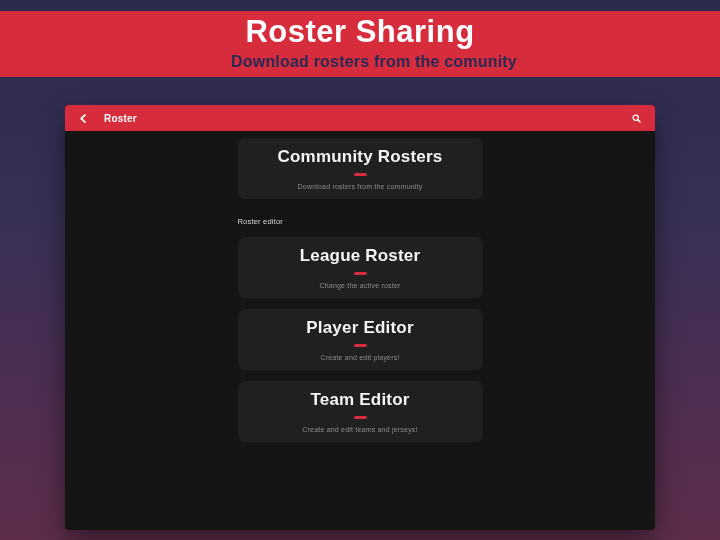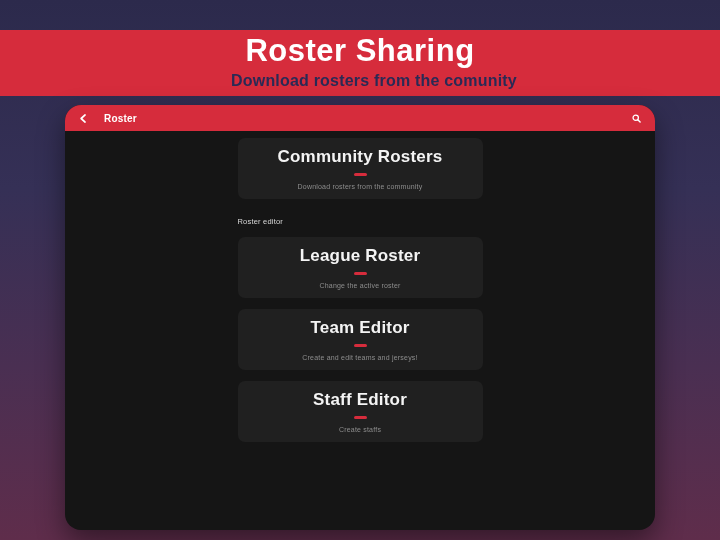--- a/index.html
+++ b/index.html
@@ -8,35 +8,35 @@
     font-family:"Liberation Sans", sans-serif;
     background:#2d2b4e;
   }
   .stage{
     position:relative;width:720px;height:540px;
     background:linear-gradient(180deg,#2c2a4c 0%,#332e51 30%,#4630533 30%,#432e52 55%,#5e2c4b 100%);
     background:linear-gradient(180deg,#2c2a4c 0%,#353056 35%,#4a2f52 68%,#5f2d4b 100%);
   }
   
   .banner{
-    position:absolute;left:0;top:30px;width:720px;height:66px;
+    position:absolute;left:0;top:11px;width:720px;height:66px;
     background:#d62c3c;
     display:flex;flex-direction:column;align-items:center;justify-content:center;
   }
   .banner-title{
     color:#ffffff;font-size:31px;font-weight:bold;letter-spacing:.5px;line-height:1;
     margin-top:-2px;
   }
   .banner-sub{
     color:#2a2a55;font-size:16px;font-weight:bold;letter-spacing:.2px;margin-top:6px;margin-left:28px;
   }
   
   .device{
     position:absolute;left:65px;top:105px;width:590px;height:425px;
-    background:#151515;border-radius:16px;overflow:hidden;
+    background:#151515;border-radius:4px;overflow:hidden;
     box-shadow:0 12px 28px rgba(0,0,0,.45);
   }
   .appbar{
     height:26px;background:#d62c3c;display:flex;align-items:center;
     padding:0 13px;box-sizing:border-box;
   }
   .appbar .back{display:flex;align-items:center;cursor:pointer;}
   .appbar-title{color:#ffffff;font-size:10px;font-weight:bold;margin-left:15px;letter-spacing:.2px;}
   .appbar .spacer{flex:1;}
   .appbar .search{display:flex;align-items:center;cursor:pointer;}
@@ -98,29 +98,29 @@
       </div>
 
       <div class="section-label">Roster editor</div>
 
       <div class="card">
         <div class="card-title">League Roster</div>
         <div class="dash"></div>
         <div class="card-sub">Change the active roster</div>
       </div>
 
+      <div class="card">
+        <div class="card-title">Player Editor</div>
+        <div class="dash"></div>
+        <div class="card-sub">Create and edit players!</div>
+      </div>
 
       <div class="card">
         <div class="card-title">Team Editor</div>
         <div class="dash"></div>
         <div class="card-sub">Create and edit teams and jerseys!</div>
       </div>
 
 
-      <div class="card">
-        <div class="card-title">Staff Editor</div>
-        <div class="dash"></div>
-        <div class="card-sub">Create staffs</div>
-      </div>
 
     </div>
   </div>
 </div>
 
 </body></html>

